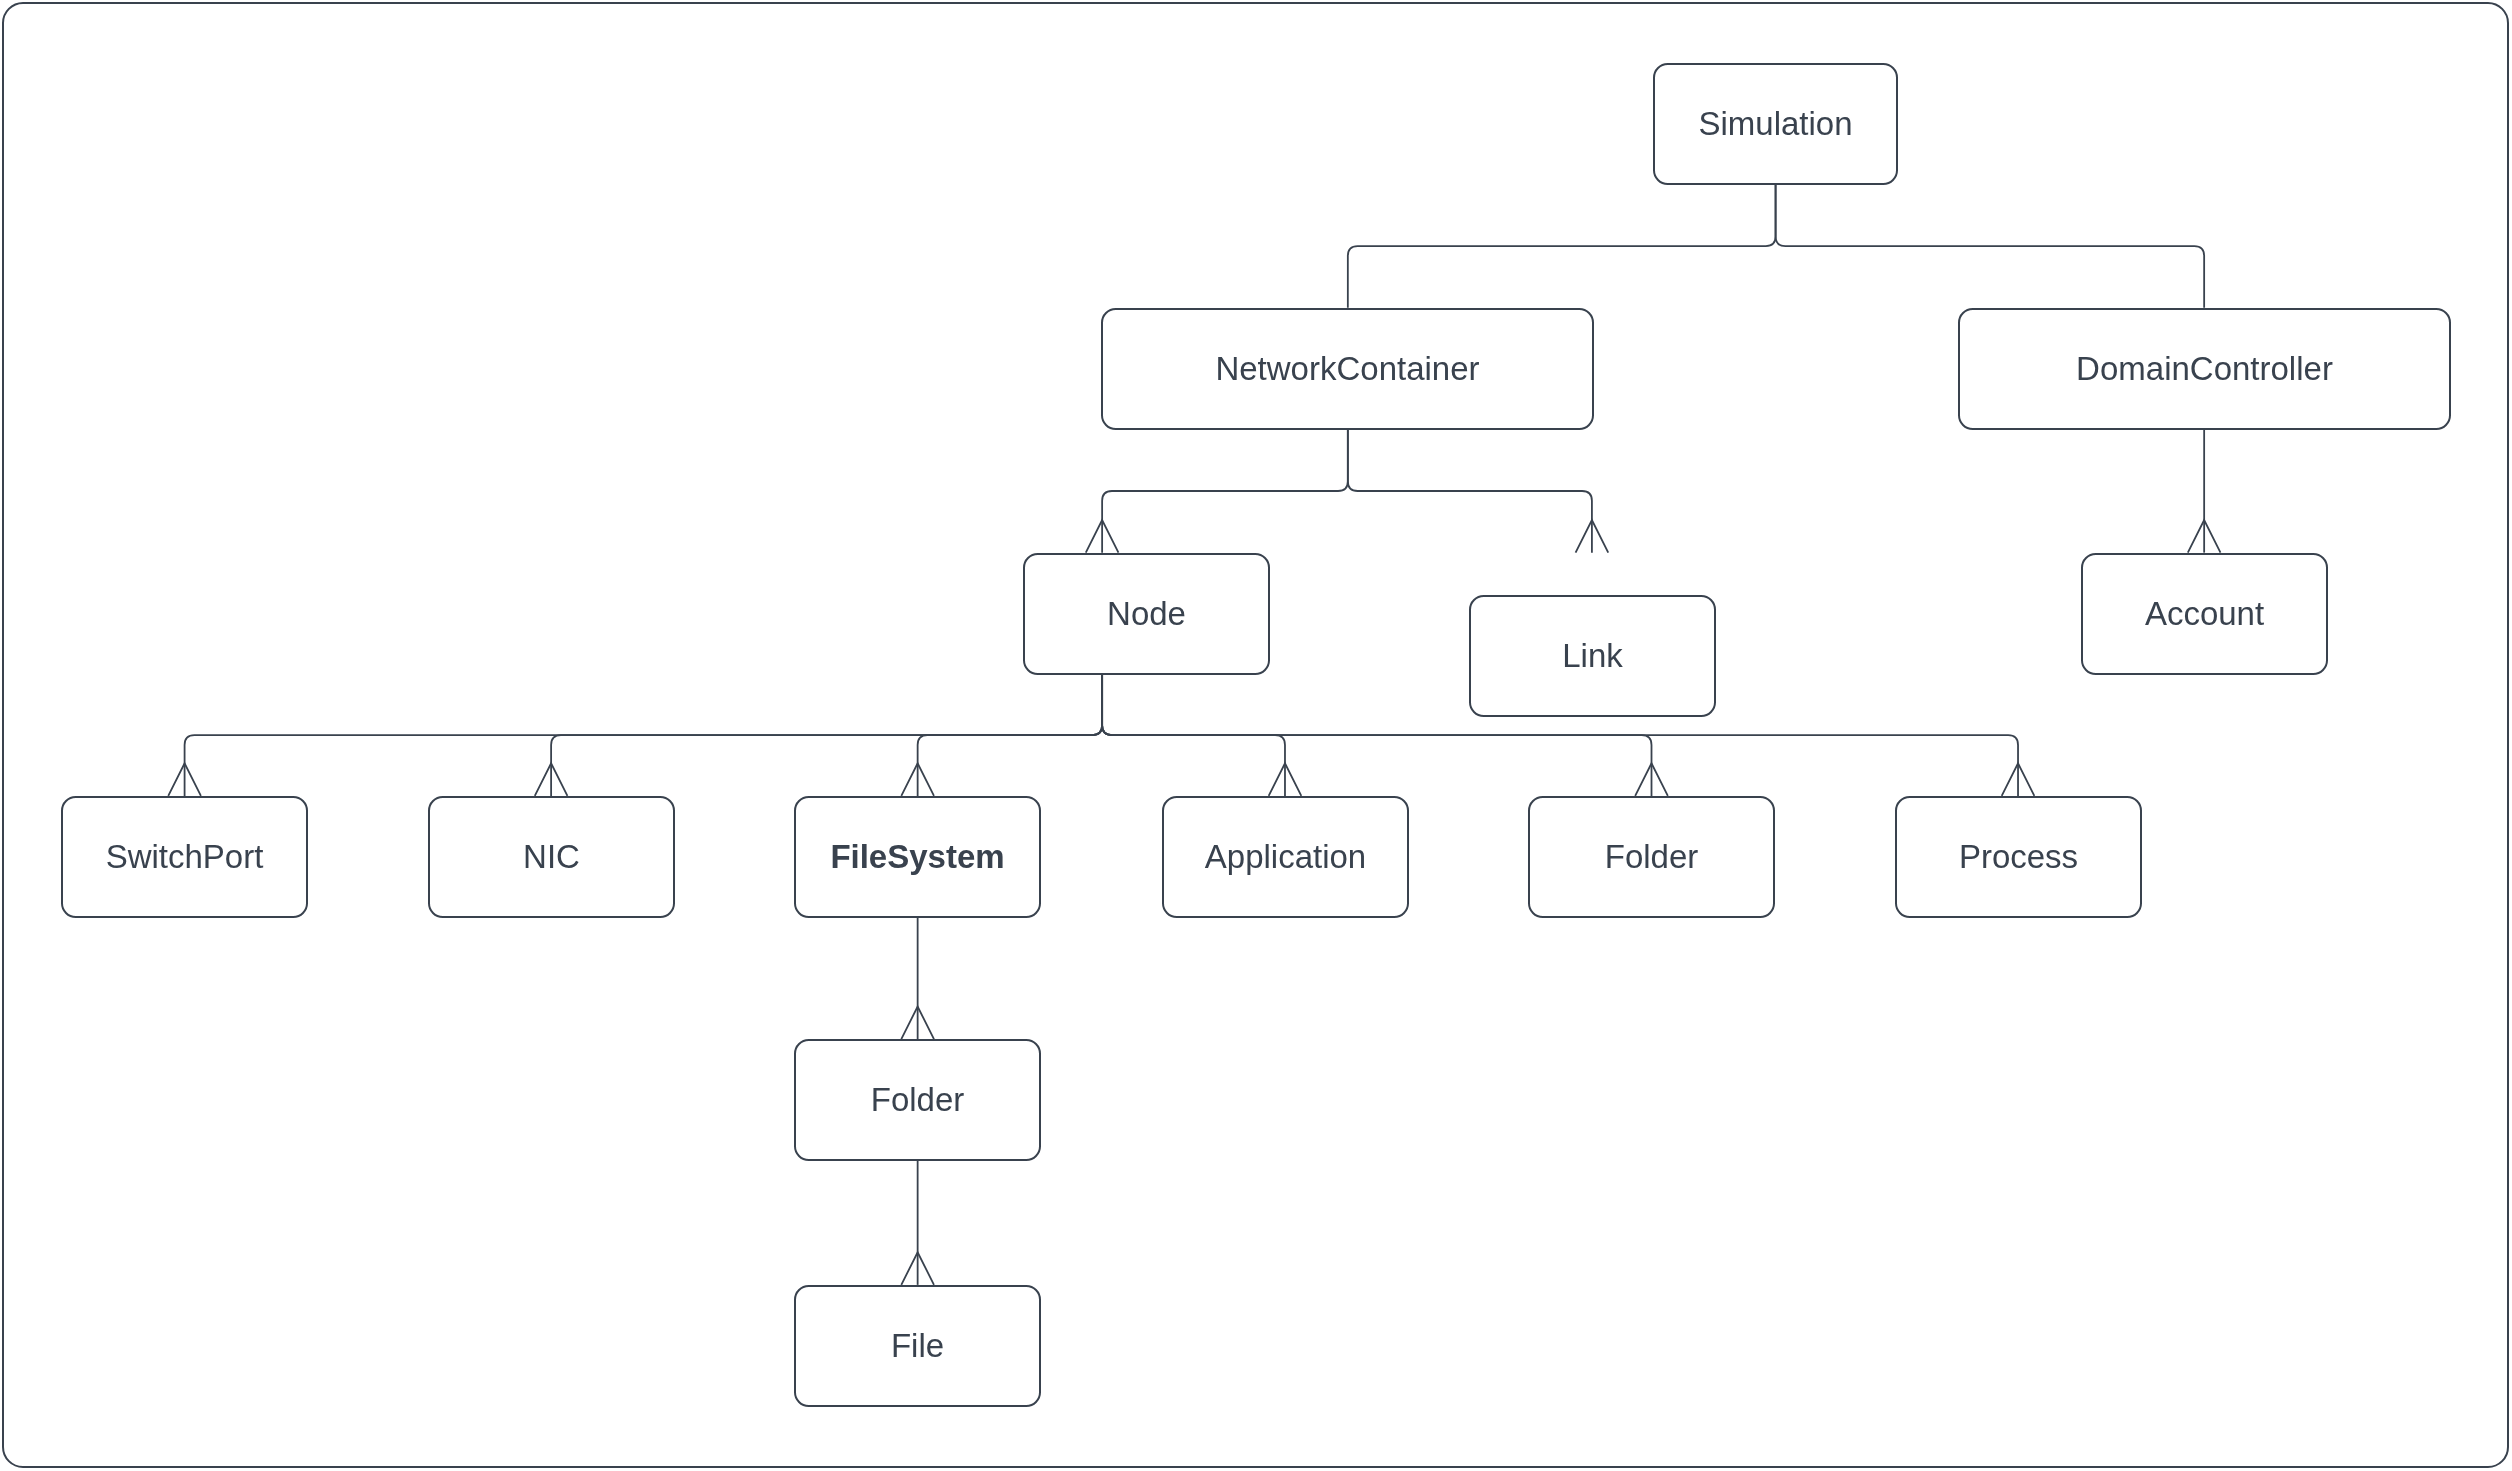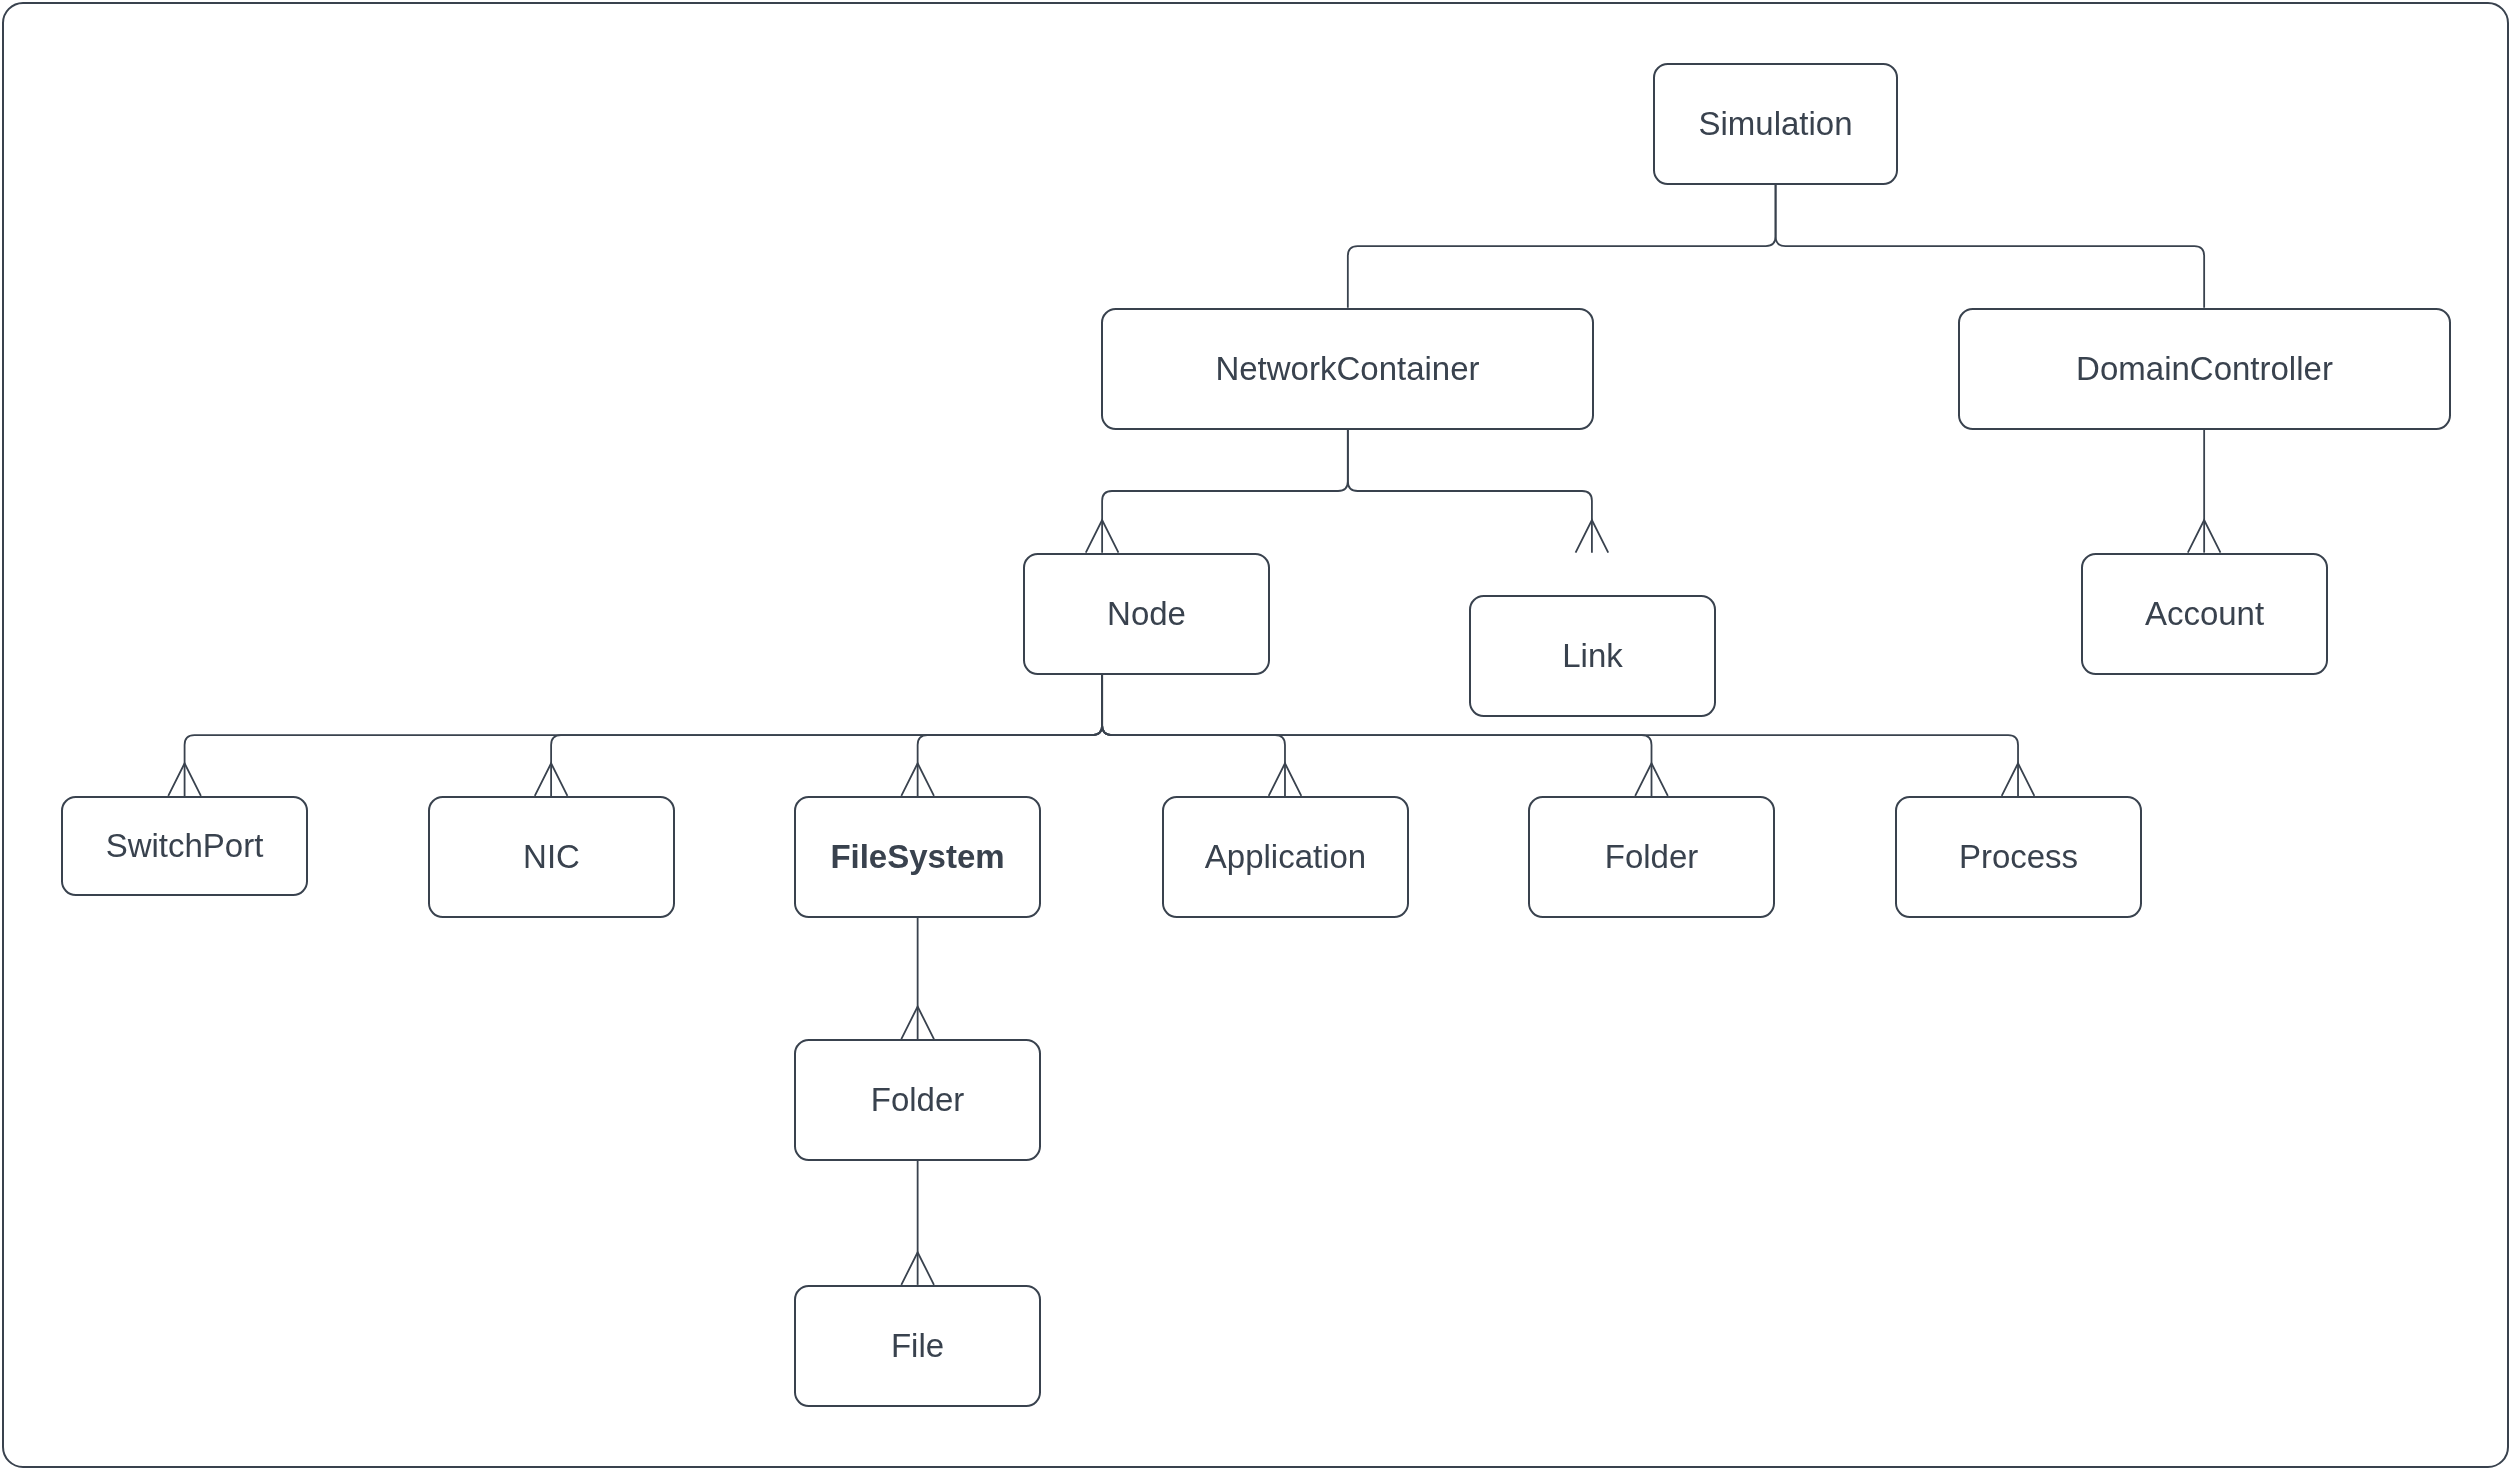--- a/index.html
+++ b/index.html
@@ -97,21 +97,21 @@
     </div>
     <div class="node-box" style="left: 979px; top: 553px; width: 247px; height: 122px; margin-left: 44px;">
       <span class="node-label">Node</span>
     </div>
     <div class="node-box" style="left: 1469px; top: 553px; width: 247px; height: 122px; margin-top: 42px;">
       <span class="node-label">Link</span>
     </div>
     <div class="node-box" style="left: 2081px; top: 553px; width: 247px; height: 122px;">
       <span class="node-label">Account</span>
     </div>
-    <div class="node-box" style="left: 61px; top: 796px; width: 247px; height: 100px;">
+    <div class="node-box" style="left: 61px; top: 796px; width: 247px; height: 122px;">
       <span class="node-label">SwitchPort</span>
     </div>
     <div class="node-box" style="left: 428px; top: 796px; width: 247px; height: 122px;">
       <span class="node-label">NIC</span>
     </div>
     <div class="node-box" style="left: 794px; top: 796px; width: 247px; height: 122px; font-weight: bold;">
       <span class="node-label">FileSystem</span>
     </div>
     <div class="node-box" style="left: 1162px; top: 796px; width: 247px; height: 122px;">
       <span class="node-label">Application</span>

